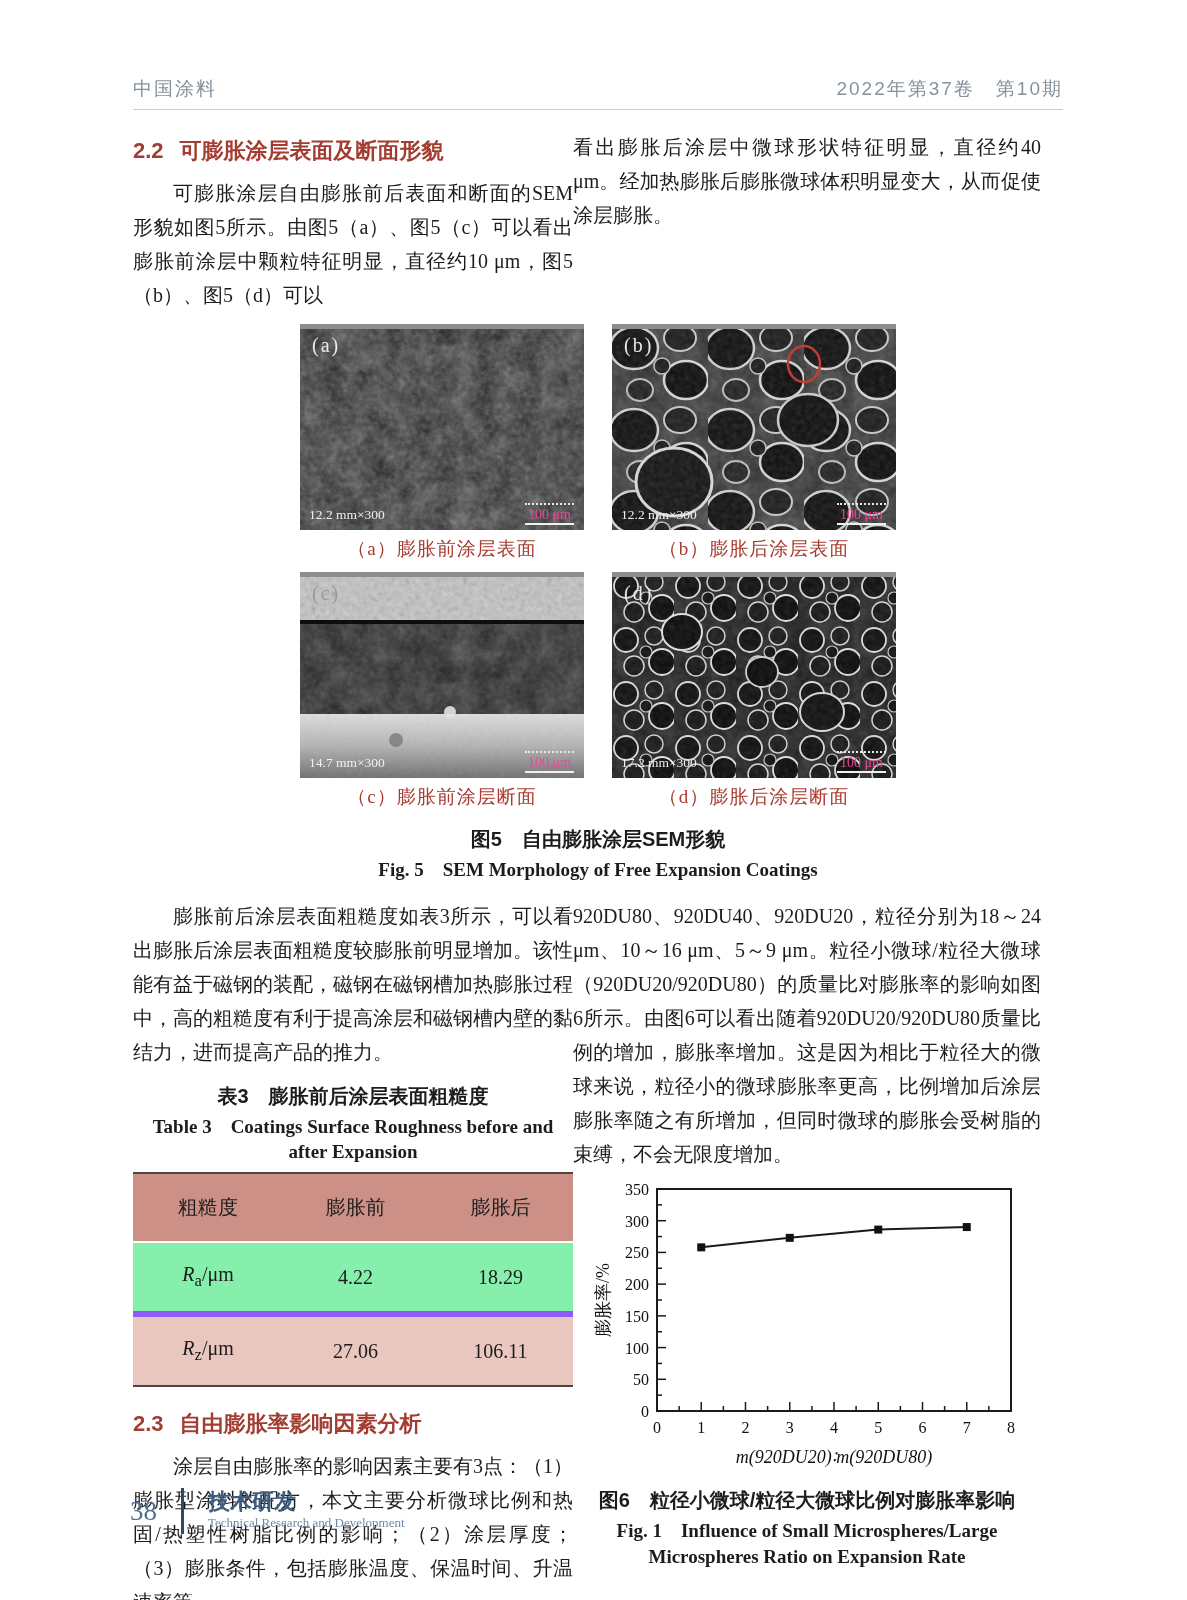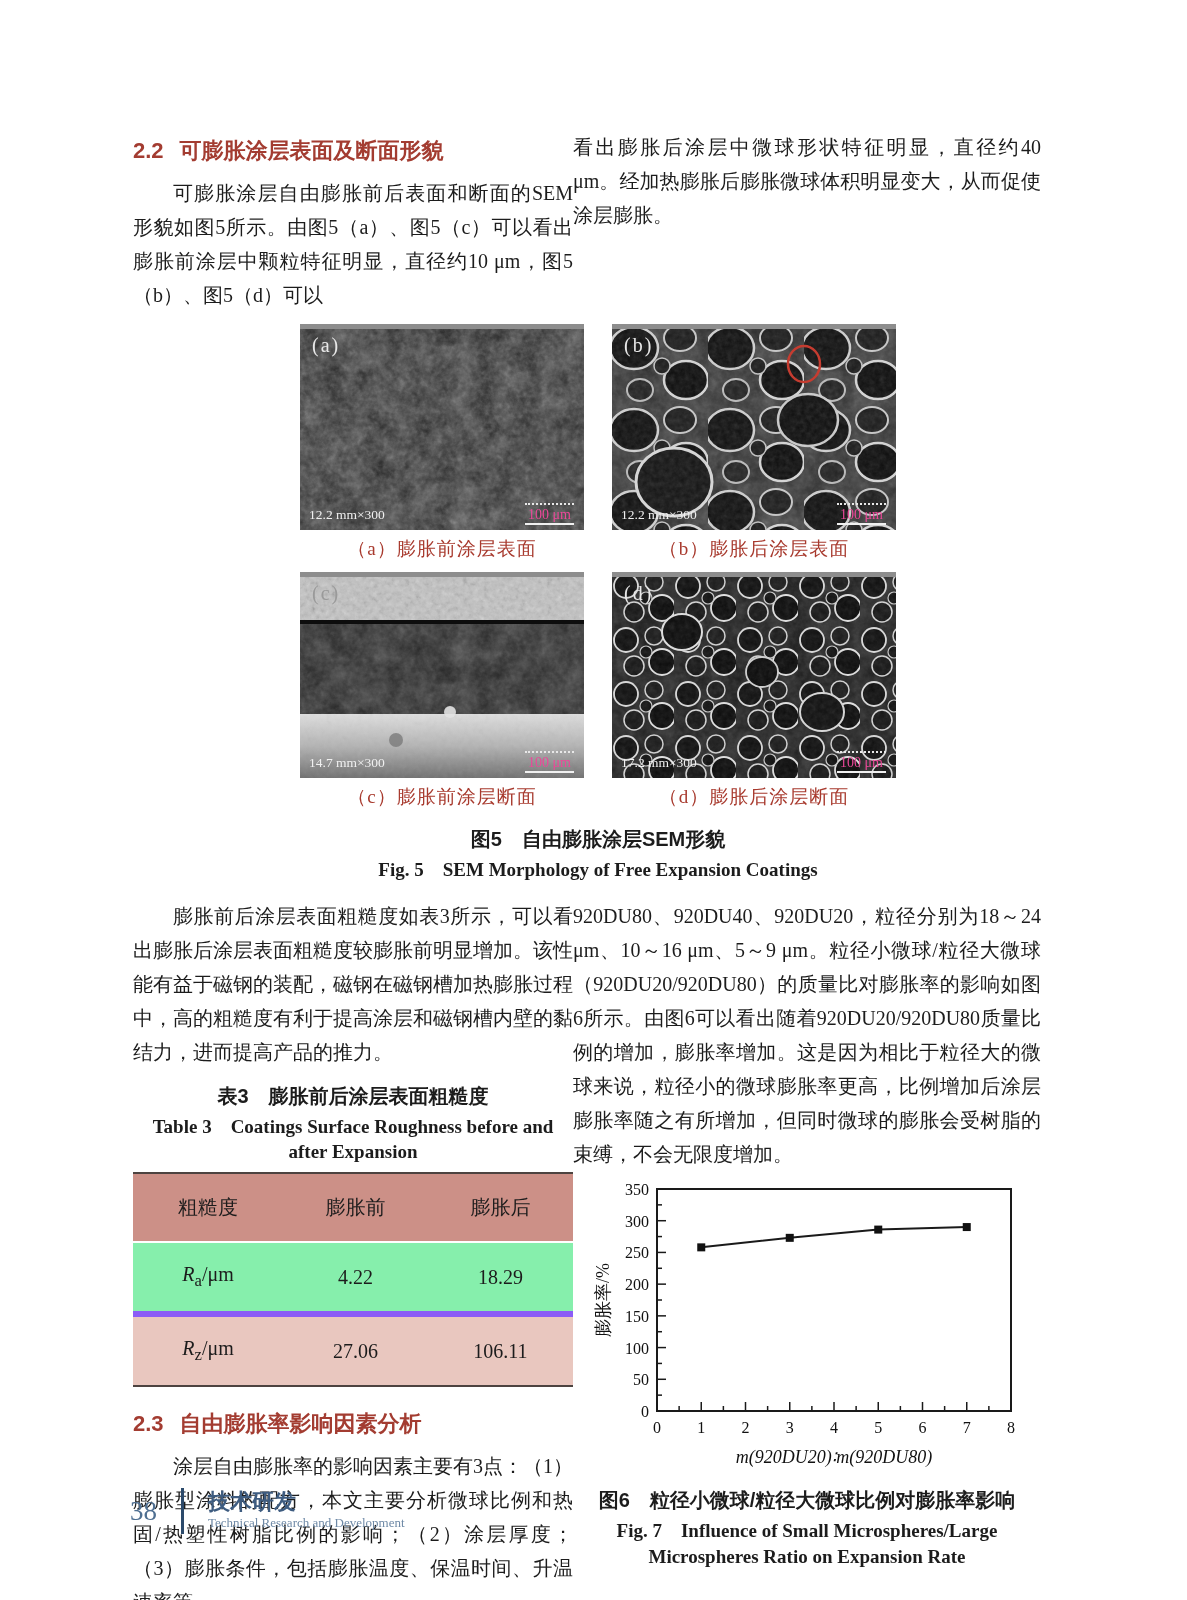--- a/index.html
+++ b/index.html
@@ -111,20 +111,24 @@
       <circle cx="42" cy="10" r="9" fill="#1a1a1a" stroke="#cfcfcf" stroke-width="1.5"></circle>
       <circle cx="50" cy="36" r="13" fill="#0b0b0b" stroke="#e0e0e0" stroke-width="1.8"></circle>
       <circle cx="22" cy="40" r="10" fill="#161616" stroke="#d4d4d4" stroke-width="1.5"></circle>
       <circle cx="34" cy="26" r="6" fill="#101010" stroke="#c9c9c9" stroke-width="1.2"></circle>
     </pattern>
   </defs>
 </svg>
 
 <div class="page">
 
+  <div class="jheader">
+    <span>中国涂料</span>
+    <span>2022年第37卷　第10期</span>
+  </div>
 
   <div class="content">
 
     <div class="cols">
       <div class="col-l">
         <h3 class="sec">
           <span class="num">2.2</span><span>可膨胀涂层表面及断面形貌</span>
         </h3>
         <p class="body indent">可膨胀涂层自由膨胀前后表面和断面的SEM形貌如图5所示。由图5（a）、图5（c）可以看出膨胀前涂层中颗粒特征明显，直径约10 μm，图5（b）、图5（d）可以</p>
       </div>
@@ -312,21 +316,21 @@
               <text x="62" y="18" text-anchor="end" font-size="16" font-family="&quot;Liberation Serif&quot;,&quot;DejaVu Serif&quot;,serif" fill="#111">350</text>
               <polyline points="114.25,70.35428571428574 202.75,60.84 291.25,52.59428571428572 379.75,50.05714285714285" fill="none" stroke="#1a1a1a" stroke-width="2"></polyline>
               <rect x="110.25" y="66.35428571428574" width="8" height="8" fill="#111"></rect>
               <rect x="198.75" y="56.84" width="8" height="8" fill="#111"></rect>
               <rect x="287.25" y="48.59428571428572" width="8" height="8" fill="#111"></rect>
               <rect x="375.75" y="46.05714285714285" width="8" height="8" fill="#111"></rect>
               <text x="247" y="286" text-anchor="middle" font-size="18" font-family="&quot;Liberation Serif&quot;,&quot;DejaVu Serif&quot;,serif" fill="#111" font-style="italic">m(920DU20)∶m(920DU80)</text>
               <text x="22" y="123" text-anchor="middle" font-size="18" font-family="&quot;Liberation Serif&quot;,&quot;DejaVu Serif&quot;,serif" fill="#111" transform="rotate(-90 22 123)">膨胀率/%</text>
             </svg>
           <div class="fig6-cap-zh">图6　粒径小微球/粒径大微球比例对膨胀率影响</div>
-          <div class="fig6-cap-en">Fig. 7　Influence of Small Microspheres/Large Microspheres Ratio on Expansion Rate</div>
+          <div class="fig6-cap-en">Fig. 1　Influence of Small Microspheres/Large Microspheres Ratio on Expansion Rate</div>
         </div>
       </div>
     </div>
   </div>
 
   <div class="pfooter">
     <span class="pno">38</span>
     <span class="vbar"></span>
     <span>
       <div class="sec-zh">技术研发</div>

